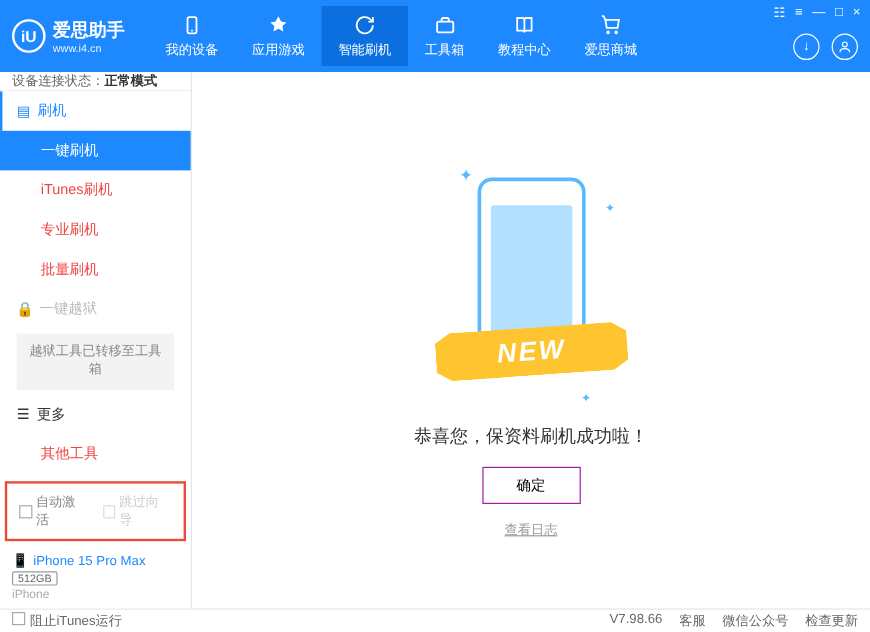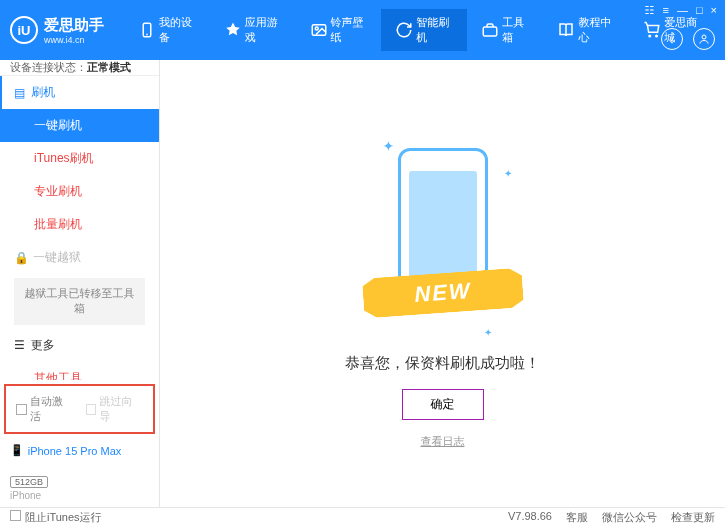--- a/index.html
+++ b/index.html
@@ -4,21 +4,21 @@
 <style>
 *{margin:0;padding:0;box-sizing:border-box;font-family:"Microsoft YaHei",sans-serif}
 body{width:725px;height:527px;overflow:hidden;background:#fff;font-size:12px}
 .header{background:#1e88ff;height:60px;display:flex;align-items:center;padding:0 10px;position:relative}
 .logo-area{display:flex;align-items:center;gap:6px;margin-right:20px}
 .logo-circle{width:28px;height:28px;border:2px solid #fff;border-radius:50%;display:flex;align-items:center;justify-content:center;color:#fff;font-weight:bold;font-size:13px}
 .logo-text{color:#fff}
 .logo-title{font-size:15px;font-weight:bold}
 .logo-url{font-size:9px;opacity:.9}
 .nav{display:flex;gap:0;flex:1}
-.nav-item{display:flex;flex-direction:row;align-items:center;padding:6px 14px;color:#fff;cursor:pointer;gap:3px}
+.nav-item{display:flex;flex-direction:column;align-items:center;padding:6px 14px;color:#fff;cursor:pointer;gap:3px}
 .nav-item.active{background:#0b6fe0}
 .nav-icon{width:20px;height:20px;display:flex;align-items:center;justify-content:center}
 .nav-label{font-size:11px}
 .header-right{position:absolute;right:8px;top:4px;display:flex;gap:8px;color:#fff;font-size:11px}
 .header-icons{position:absolute;right:10px;bottom:10px;display:flex;gap:10px}
 .circle-btn{width:22px;height:22px;border:1.5px solid #fff;border-radius:50%;display:flex;align-items:center;justify-content:center;color:#fff;font-size:11px;cursor:pointer}
 .container{display:flex;height:447px}
 .sidebar{width:160px;border-right:1px solid #e5e5e5;display:flex;flex-direction:column;background:#fff}
 .status-bar{padding:0 10px;font-size:11px;color:#666;border-bottom:1px solid #eee}
 .status-bar b{color:#333}
@@ -28,21 +28,21 @@
 .side-item{padding:8px 14px 8px 34px;font-size:12px;color:#ef4444;cursor:pointer}
 .side-item.active{background:#1e88ff;color:#fff}
 .side-item.locked{color:#bbb;display:flex;align-items:center;gap:4px;padding-left:14px}
 .side-item.box{background:#f3f3f3;color:#888;text-align:center;margin:4px 14px;padding:8px;font-size:11px;line-height:1.4;cursor:default}
 .checkbox-row{padding:8px 10px;border:2px solid #e74c3c;margin:4px;display:flex;gap:12px;align-items:center}
 .cb-item{display:flex;align-items:center;gap:3px;font-size:11px;color:#888}
 .cb-item.disabled{color:#ccc}
 .cb{width:11px;height:11px;border:1px solid #aaa;background:#fff}
 .device-info{padding:6px 10px;font-size:11px}
 .device-name{color:#1e88ff;display:flex;align-items:center;gap:4px}
-.device-cap{display:inline-block;border:1px solid #999;border-radius:2px;padding:0 4px;font-size:9px;color:#666;margin-top:19px}
+.device-cap{display:inline-block;border:1px solid #999;border-radius:2px;padding:0 4px;font-size:9px;color:#666;margin-top:2px}
 .device-model{color:#aaa;font-size:10px;margin-top:2px}
 .main{flex:1;display:flex;flex-direction:column;align-items:center;justify-content:center;position:relative;padding-top:20px}
 .phone-img{width:120px;height:200px;position:relative;margin-bottom:16px}
 .phone-body{width:90px;height:160px;background:#fff;border:3px solid #5ab8ff;border-radius:12px;position:absolute;left:15px;top:10px}
 .phone-body:before{content:"";position:absolute;top:20px;left:8px;right:8px;bottom:16px;background:#b3e0ff;border-radius:3px}
 .phone-home{width:10px;height:10px;border:2px solid #5ab8ff;border-radius:50%;position:absolute;bottom:3px;left:50%;transform:translateX(-50%)}
 .star{position:absolute;color:#5ab8ff;font-size:14px}
 .new-banner{position:absolute;bottom:25px;left:0;width:160px;height:40px;background:#ffc530;transform:translateX(-20px) rotate(-4deg);display:flex;align-items:center;justify-content:center;clip-path:polygon(0 20%,8% 0,92% 0,100% 20%,100% 80%,92% 100%,8% 100%,0 80%)}
 .new-text{color:#fff;font-size:22px;font-weight:900;letter-spacing:2px;font-style:italic}
 .success-text{font-size:15px;color:#333;margin-bottom:16px}
@@ -76,30 +76,20 @@
       <span class="nav-label">我的设备</span>
     </div>
     <div class="nav-item">
       <span class="nav-icon">
           <svg width="18" height="18" viewBox="0 0 24 24" fill="#fff">
             <path d="M12 2l3 6 6 1-4.5 4 1 6-5.5-3-5.5 3 1-6L3 9l6-1z"></path>
           </svg>
         </span>
       <span class="nav-label">应用游戏</span>
     </div>
-    <div class="nav-item">
-      <span class="nav-icon">
-          <svg width="18" height="18" viewBox="0 0 24 24" fill="none" stroke="#fff" stroke-width="2">
-            <rect x="3" y="5" width="18" height="14" rx="2"></rect>
-            <circle cx="9" cy="10" r="2"></circle>
-            <path d="M21 15l-5-5-8 8"></path>
-          </svg>
-        </span>
-      <span class="nav-label">铃声壁纸</span>
-    </div>
     <div class="nav-item active">
       <span class="nav-icon">
           <svg width="18" height="18" viewBox="0 0 24 24" fill="none" stroke="#fff" stroke-width="2">
             <path d="M21 12a9 9 0 11-3-6.7L21 8"></path>
             <polyline points="21 3 21 8 16 8"></polyline>
           </svg>
         </span>
       <span class="nav-label">智能刷机</span>
     </div>
     <div class="nav-item">

